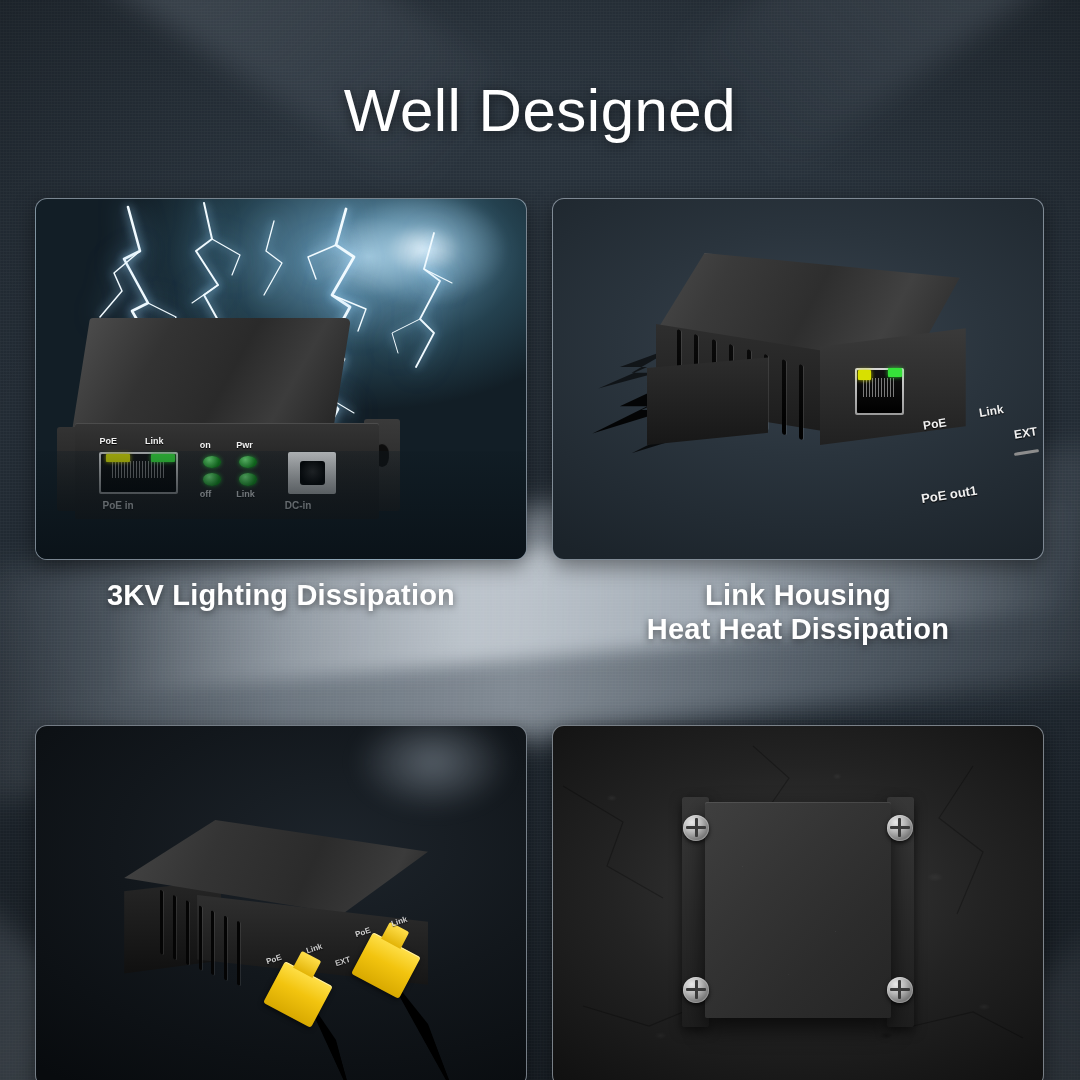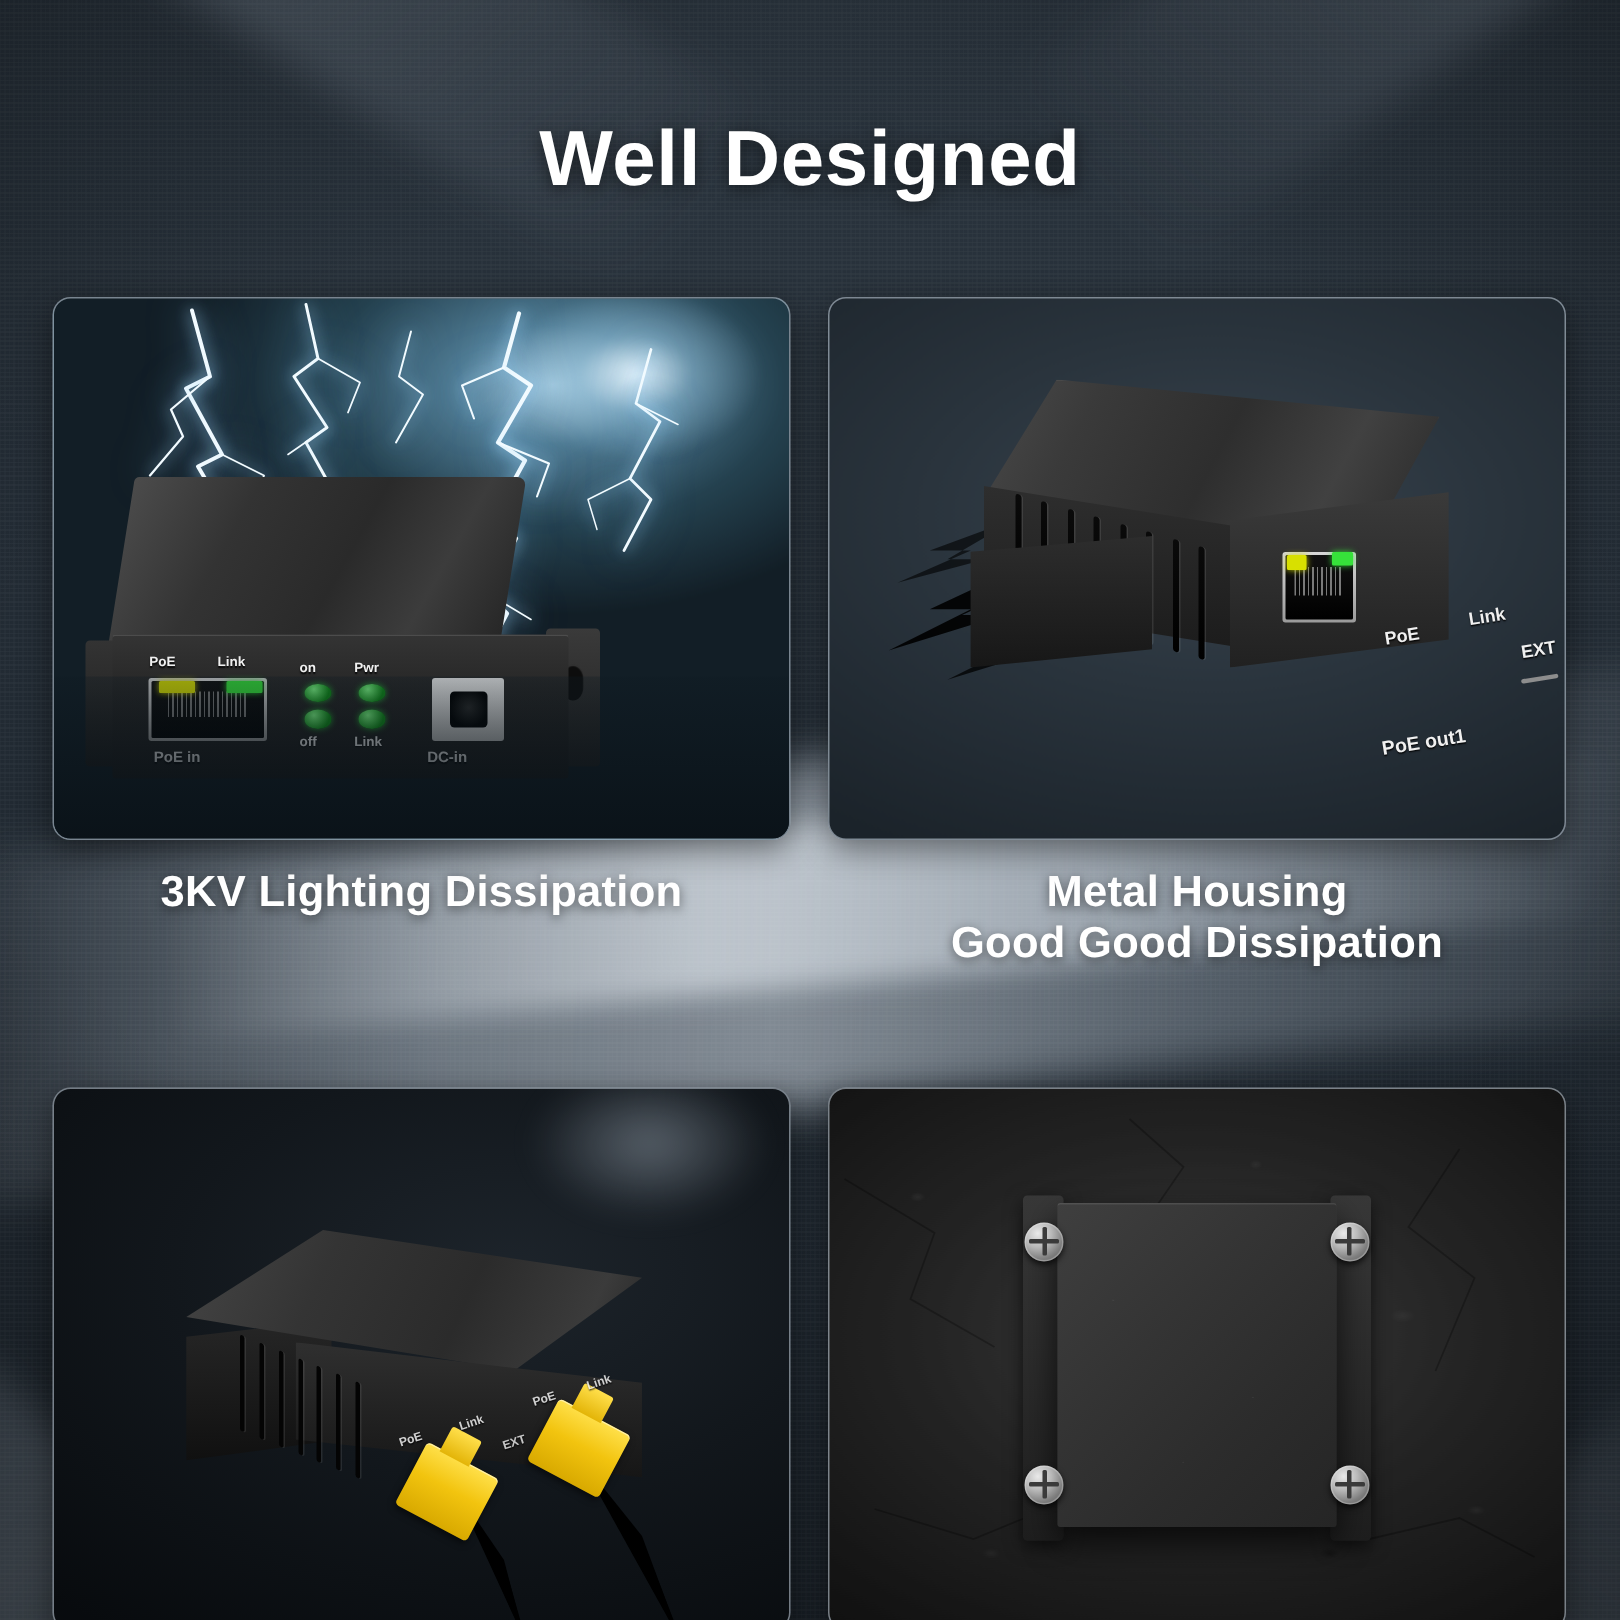--- a/index.html
+++ b/index.html
@@ -63,21 +63,21 @@
     position:absolute; inset:0; opacity:.055;
     background-image:
       repeating-linear-gradient(0deg, rgba(255,255,255,.5) 0 1px, rgba(0,0,0,0) 1px 3px),
       repeating-linear-gradient(90deg, rgba(255,255,255,.35) 0 1px, rgba(0,0,0,0) 1px 3px);
   }
 
   
   #title{
     position:absolute; top:76px; left:0; width:100%;
     text-align:center;
-    font-size:52px; font-weight:bold; color:#ffffff;
+    font-size:60px; font-weight:normal; color:#ffffff;
     letter-spacing:.5px;
     text-shadow:0 2px 12px rgba(0,0,0,.55);
   }
 
   
   #grid{ position:absolute; top:198px; left:35px; width:1010px; }
   .row{ display:flex; gap:25px; }
   .cell{ width:492px; }
   .row-2{ margin-top:79px; }
 
@@ -431,22 +431,22 @@
           <div class="bracket"></div>
         </div>
 
         <div class="plabel" style="left:75.5%;top:60.5%;font-size:12px;transform:rotate(-9deg);">PoE</div>
         <div class="plabel" style="left:87%;top:57%;font-size:12px;transform:rotate(-9deg);">Link</div>
         <div class="plabel" style="left:75%;top:80%;font-size:13px;transform:rotate(-9deg);">PoE out1</div>
         <div class="plabel" style="left:94%;top:63%;font-size:12px;transform:rotate(-9deg);">EXT</div>
         <div style="position:absolute;left:94%;top:70%;width:5%;height:3px;background:#8d8d8d;transform:rotate(-9deg);border-radius:2px;"></div>
       </div>
       <div class="caption">
-        <span>Metal Housing</span>
-        <span class="l2">Good Good Dissipation</span>
+        <span>Link Housing</span>
+        <span class="l2">Heat Heat Dissipation</span>
       </div>
     </div>
   </div>
 
   <div class="row row-2">
 
     <div class="cell">
       <div class="panel p3">
         <div class="glow"></div>
 

